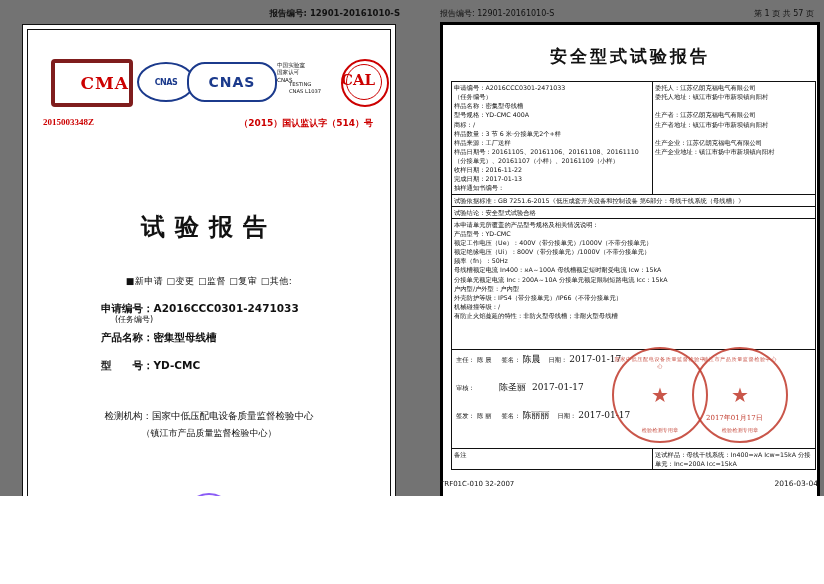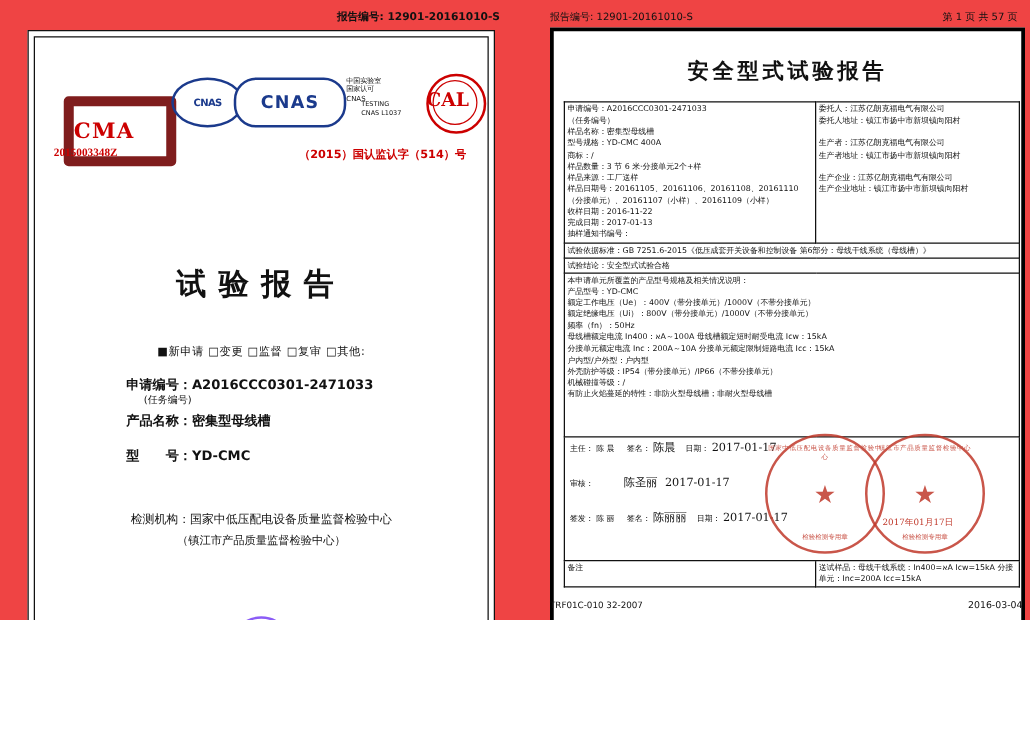--- a/index.html
+++ b/index.html
@@ -1,26 +1,26 @@
 <!DOCTYPE html>
 <html><head>
 <meta charset="utf-8">
 <style>
   html,body{margin:0;padding:0;background:#fff;}
   body{width:824px;height:584px;font-family:"DejaVu Sans","Liberation Sans",sans-serif;color:#111;}
-  .page{position:relative;width:824px;height:496px;overflow:hidden;background:#ef4444;}
+  .page{position:relative;width:824px;height:496px;overflow:hidden;background:#737373;}
 
   
   .left{position:absolute;left:8px;top:8px;width:396px;height:568px;}
   .left .hdr{position:absolute;right:4px;top:0;font-size:8.5px;font-weight:bold;color:#111;}
   .left .frame{position:absolute;left:14px;top:16px;width:372px;height:542px;border:1px solid #111;background:#fff;}
   .left .inner{position:absolute;left:4px;top:4px;right:4px;bottom:4px;border:1px solid #111;}
 
   .logos{position:absolute;left:18px;top:34px;width:336px;height:52px;}
-  .cma{position:absolute;left:10px;top:18px;width:74px;height:40px;border:8px solid #7f1d1d;border-radius:4px;display:flex;align-items:center;justify-content:flex-start;}
+  .cma{position:absolute;left:10px;top:0;width:74px;height:40px;border:4px solid #7f1d1d;border-radius:4px;display:flex;align-items:center;justify-content:flex-end;}
   .cma .t{color:#cc0000;font-weight:bold;font-size:17px;letter-spacing:1px;font-family:"DejaVu Serif","Liberation Serif",serif;}
   .cnasbox{position:absolute;left:96px;top:0px;width:130px;height:44px;}
   .cnas-a{position:absolute;left:0;top:3px;width:54px;height:36px;border-radius:50%;border:2px solid #1b3a8c;display:flex;align-items:center;justify-content:center;}
   .cnas-a span{font-size:8px;color:#1b3a8c;font-weight:bold;letter-spacing:-0.5px;}
   .cnas-b{position:absolute;left:50px;top:3px;width:86px;height:36px;border-radius:18px;border:2px solid #1b3a8c;background:#fff;display:flex;align-items:center;justify-content:center;}
   .cnas-b span{font-size:14px;color:#1b3a8c;font-weight:bold;letter-spacing:1px;}
   .cnas-txt{position:absolute;left:140px;top:2px;font-size:5.2px;line-height:1.25;color:#111;}
   .chinatxt{position:absolute;left:236px;top:3px;font-size:5.6px;line-height:1.3;color:#111;}
   .cal{position:absolute;left:300px;top:0px;width:46px;height:46px;}
   .cal .ring{position:absolute;left:0;top:0;width:44px;height:44px;border-radius:50%;border:2px solid #cc0000;}

